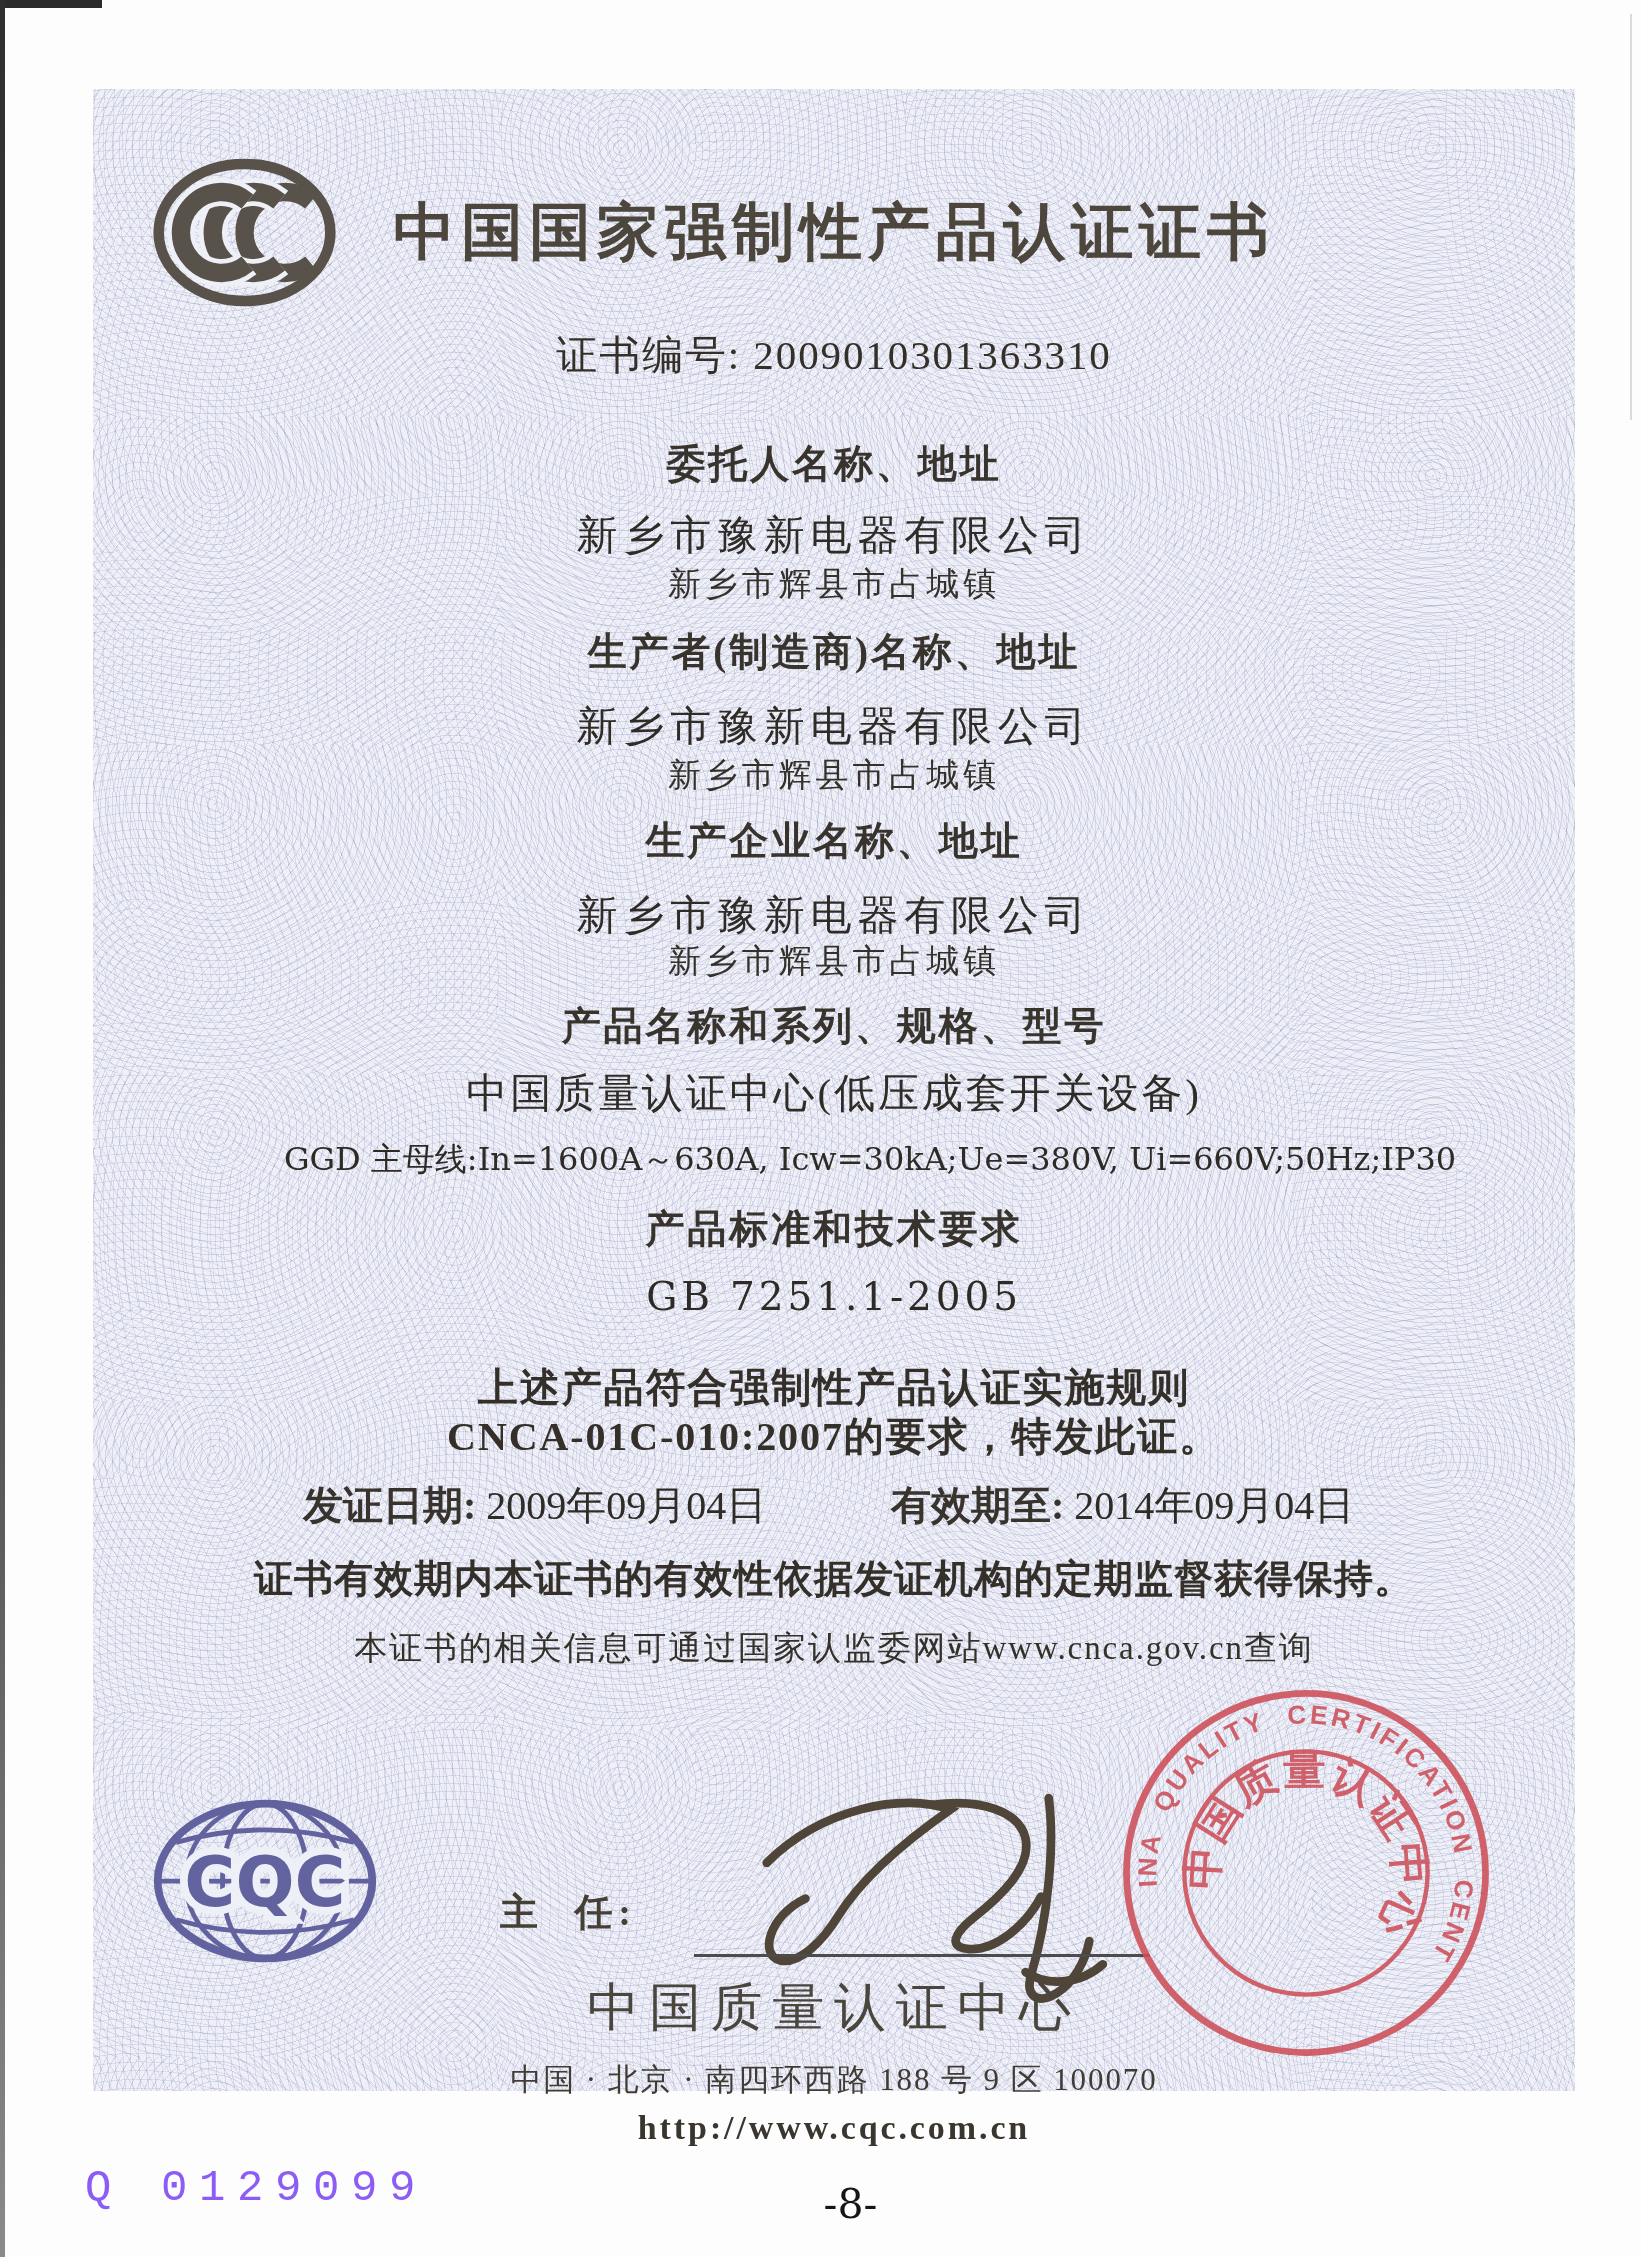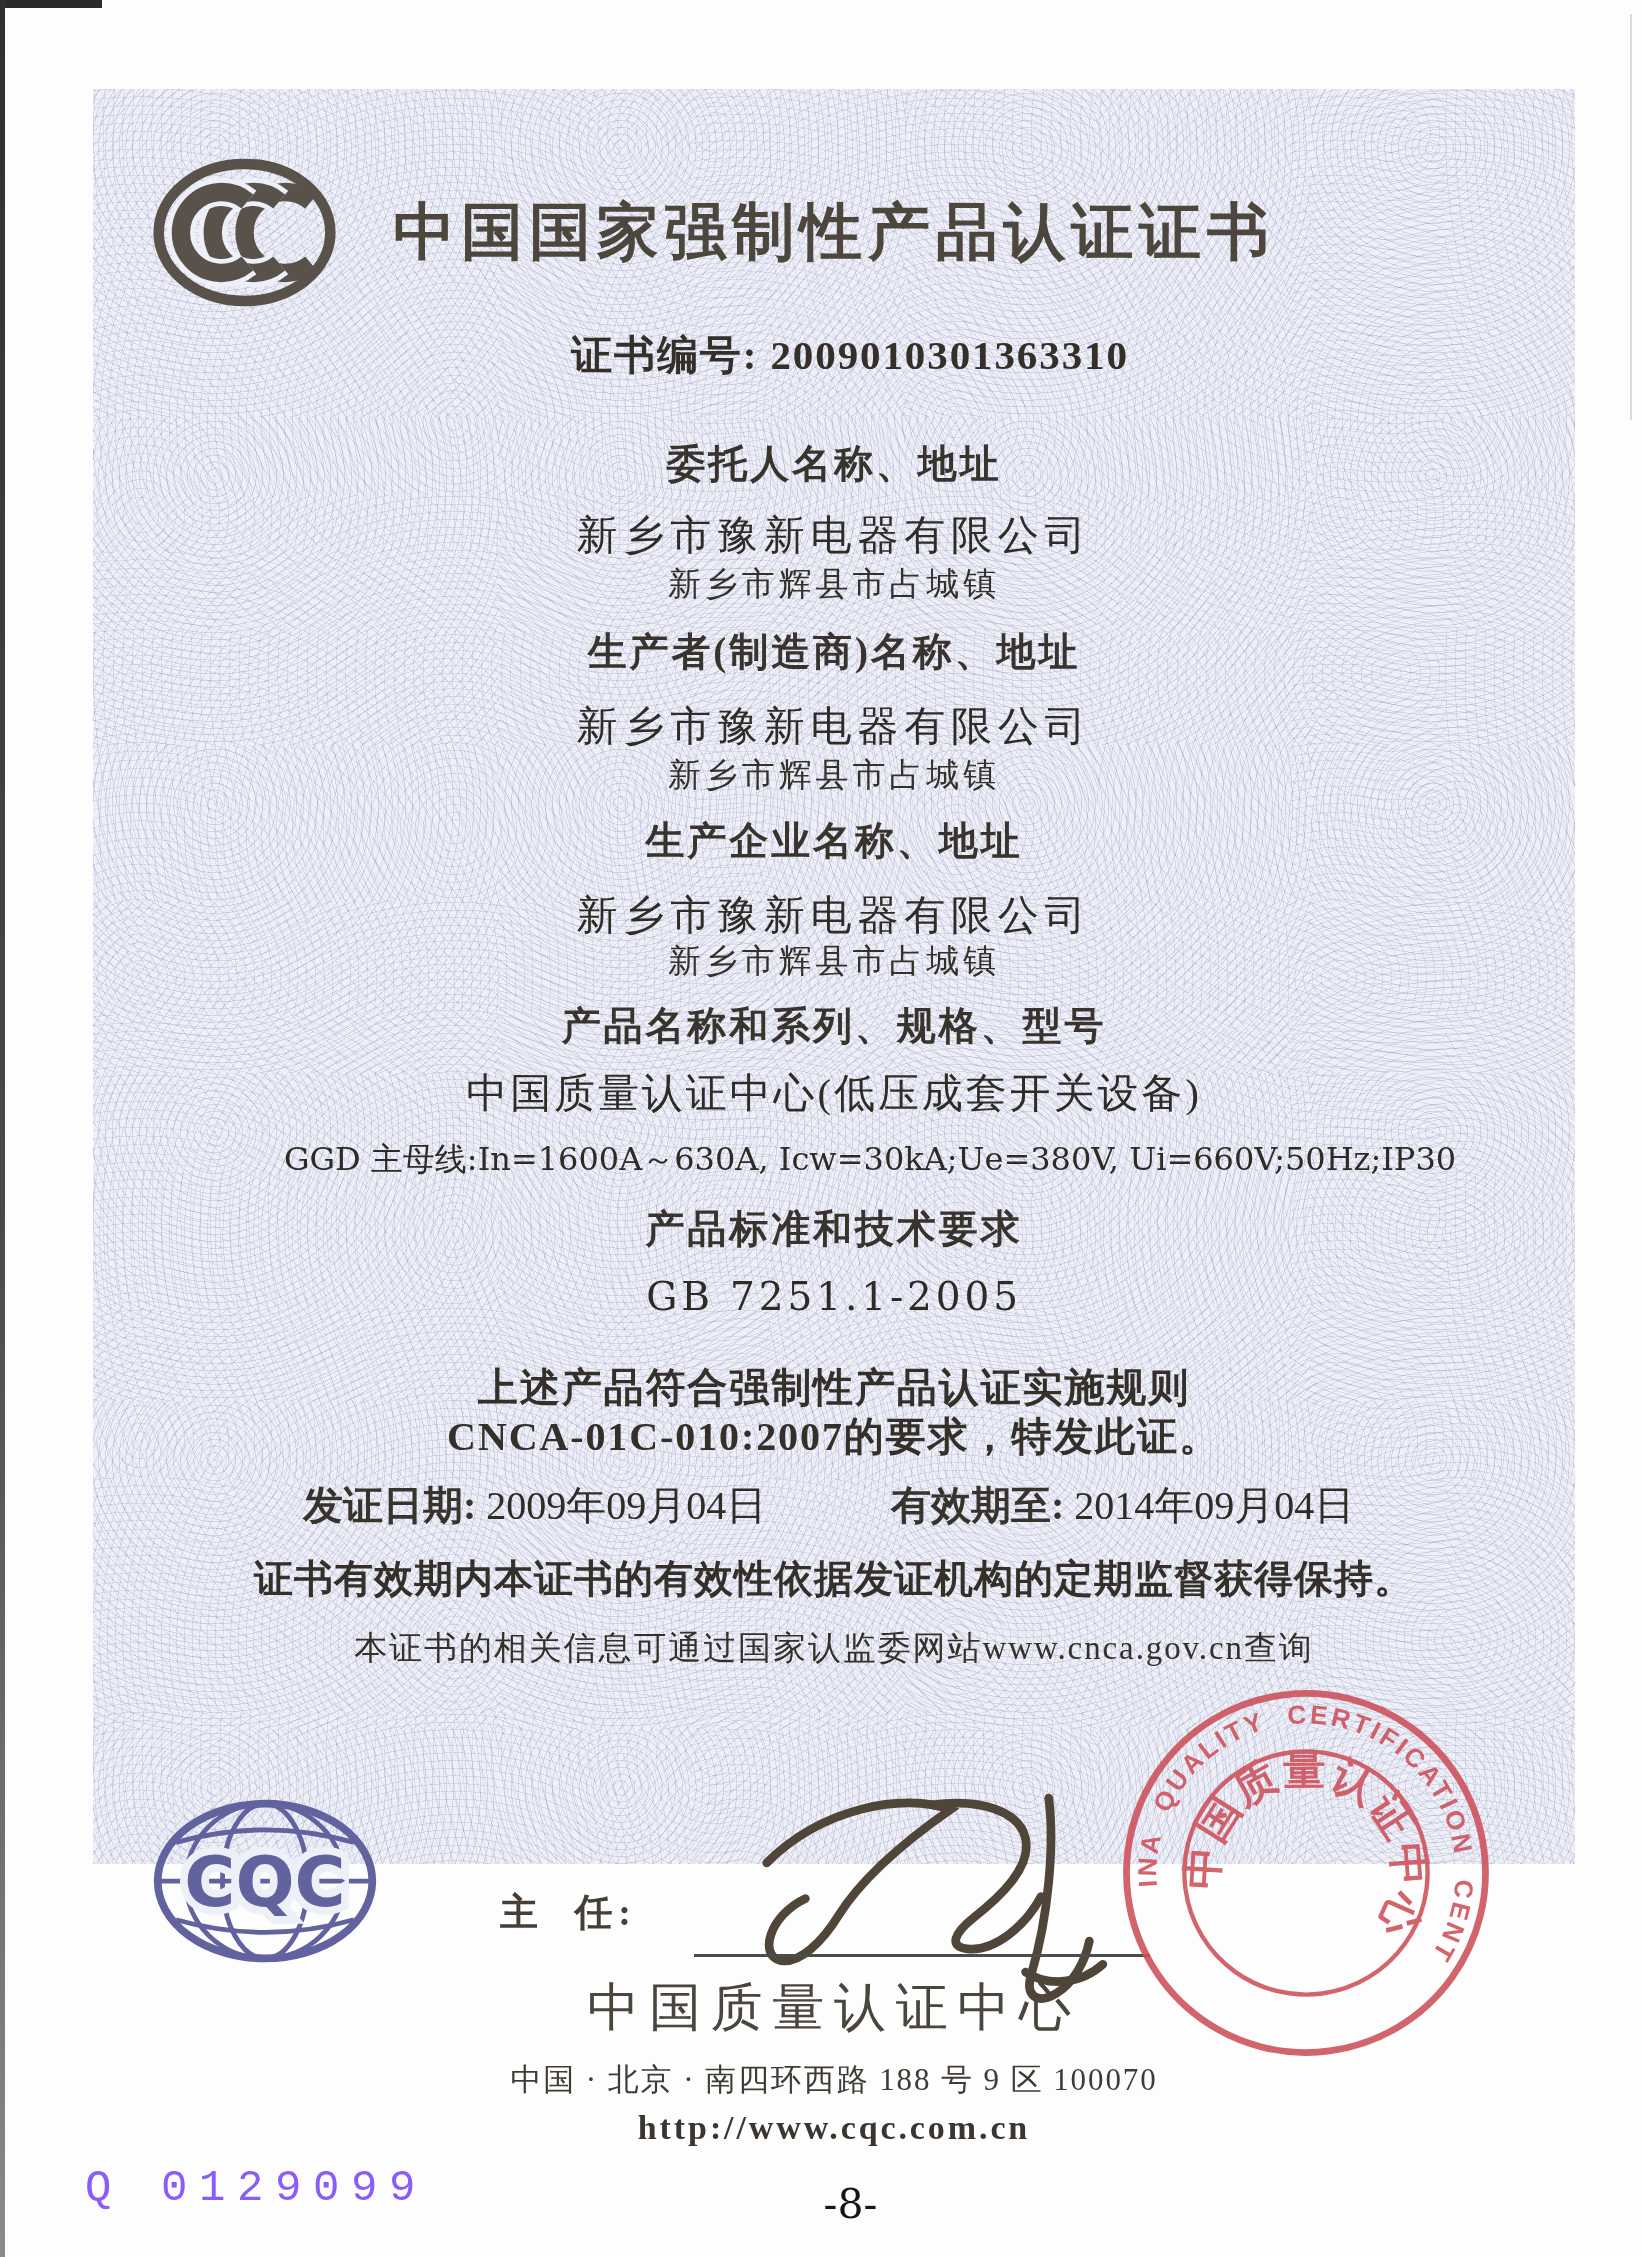--- a/index.html
+++ b/index.html
@@ -12,34 +12,34 @@
     font-family:"Liberation Serif","DejaVu Serif",serif;
   }
   
   .edge-left{position:absolute;left:0;top:0;width:4.8px;height:2257px;
     background:linear-gradient(#2f2f2f 0%,#4a4a4a 55%,#8a8a8a 100%);}
   .corner-mark{position:absolute;left:4.8px;top:0;width:97px;height:7.7px;background:#2b2b2b;}
   .scan-line-right{position:absolute;left:1630px;top:13.5px;width:1.9px;height:406px;background:#c9c9c9;opacity:.65;}
 
   
   .cert{
-    position:absolute;left:93px;top:89px;width:1482px;height:1775px;
+    position:absolute;left:93px;top:89px;width:1482px;height:2002px;
     background-color:#eff0f7;
     background-image:
       repeating-radial-gradient(circle at 30% 18%, rgba(112,122,175,.22) 0 1px, rgba(255,255,255,0) 1px 6.8px),
       repeating-radial-gradient(circle at 72% 82%, rgba(112,122,175,.19) 0 1px, rgba(255,255,255,0) 1px 7.7px),
       repeating-radial-gradient(circle at 8% 92%,  rgba(112,122,175,.16) 0 1px, rgba(255,255,255,0) 1px 8.7px),
       repeating-radial-gradient(circle at 92% 8%,  rgba(112,122,175,.16) 0 1px, rgba(255,255,255,0) 1px 9.7px);
     background-size:406px 328px,502px 406px,599px 463px,676px 541px;
   }
   .cert *{position:absolute;}
 
   .row{left:0;width:100%;text-align:center;line-height:1.15;white-space:nowrap;}
   .title{top:108px;font-size:62px;font-weight:700;letter-spacing:5.8px;color:#4d463d;}
-  .certno{top:243px;font-size:41px;font-weight:700;letter-spacing:1.9px;color:#343029;padding-left:16px;}
+  .certno{top:243px;font-size:41px;font-weight:400;letter-spacing:1.9px;color:#343029;}
   .heading{font-size:39px;font-weight:700;letter-spacing:2.9px;color:#38342d;}
   .name{font-size:41px;font-weight:400;letter-spacing:5.8px;color:#2f2c27;}
   .addr{font-size:33px;font-weight:400;letter-spacing:3.9px;color:#34302a;}
   .spec{font-size:32px;letter-spacing:0;color:#2e2b26;font-family:"DejaVu Serif","Liberation Serif",serif;margin-left:36px;}
   .gbval{font-size:39px;letter-spacing:3.9px;color:#2e2b26;font-family:"DejaVu Serif",serif;}
   .comp{font-size:40px;font-weight:600;letter-spacing:1.9px;color:#343029;}
   .datespan{top:1395px;font-size:40px;line-height:1.1;white-space:nowrap;color:#2f2c27;}
   .datelabel{font-weight:700;color:#38342d;}
   .validity{top:1468px;font-size:39px;font-weight:700;letter-spacing:1px;color:#343029;}
   .infonote{top:1541px;font-size:33px;letter-spacing:1.9px;color:#34302a;}

